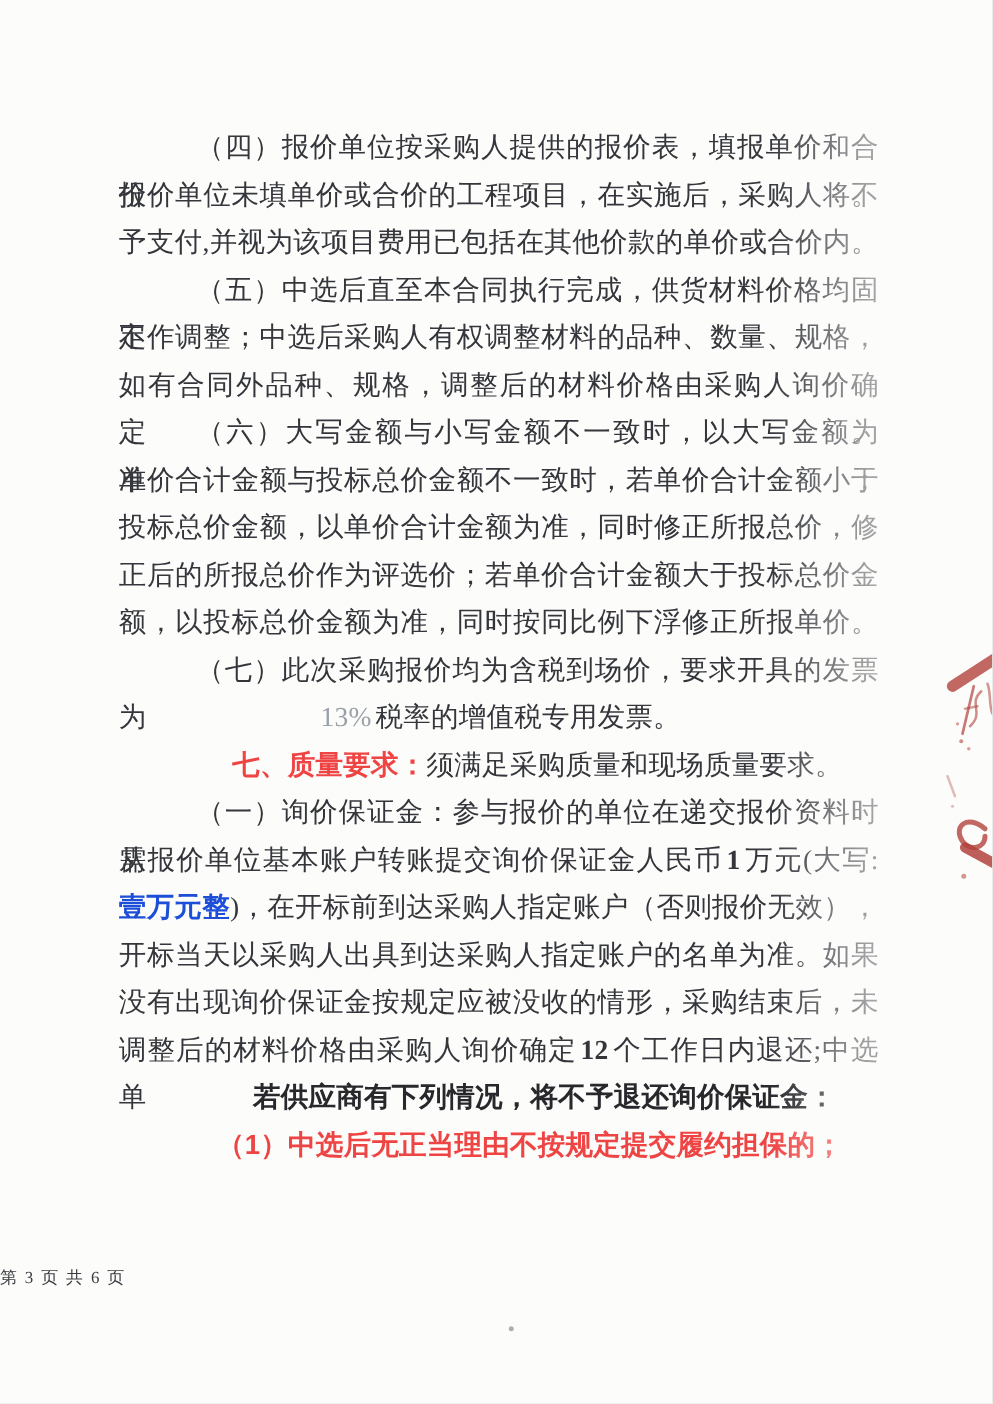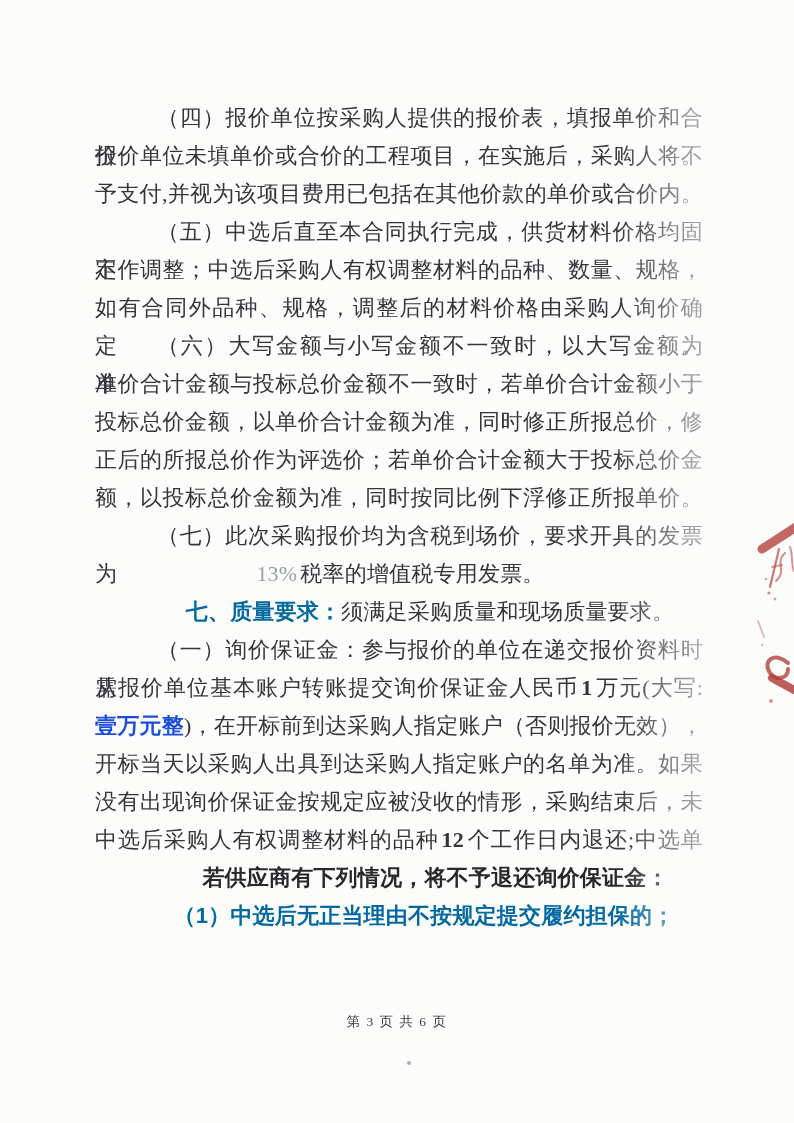--- a/index.html
+++ b/index.html
@@ -19,34 +19,34 @@
     height:38px;line-height:38px;
     font-size:22px;color:#34363c;
     letter-spacing:.2px;
     text-align:center;
     white-space:normal;
   }
   .j{text-align:justify;text-align-last:justify;text-justify:inter-character;}
   .ind{text-indent:62px;}
   .ind2{text-indent:73px;}
   .ind3{text-indent:50px;}
-  .hei{font-weight:700;color:#0369a1;font-family:"Liberation Sans","DejaVu Sans",sans-serif;}
+  .hei{font-weight:700;color:#ef4444;font-family:"Liberation Sans","DejaVu Sans",sans-serif;}
   .kai{font-weight:600;color:#27272c;}
   .boldc{font-weight:700;color:#1d4ed8;}
   .num{font-family:"Liberation Serif","DejaVu Serif",serif;padding:0 3px;}
   .bold{font-weight:700;}
   .light{color:#9aa0a8;}
   .scan-fade{
     position:absolute;top:95px;left:615px;width:100px;height:905px;
     background:linear-gradient(to right,rgba(252,252,250,0),rgba(252,252,250,.55) 80%);
     pointer-events:none;
   }
   .footer{
     position:absolute;top:1013px;left:0;width:100%;
-    text-align:center;font-size:13.5px;color:#3a3c42;letter-spacing:1.5px;
+    text-align:left;font-size:13.5px;color:#3a3c42;letter-spacing:1.5px;
     font-family:"Liberation Serif","DejaVu Serif",serif;
   }
   .stamp{
     position:absolute;top:515px;right:0;width:42px;height:195px;
     color:#b2423d;
   }
   .speck{
     position:absolute;left:407px;top:1061px;width:4px;height:4px;border-radius:50%;
     background:rgba(80,80,85,.45);
   }
@@ -69,21 +69,21 @@
       <div class="line j"><span>正后的所报总价作为评选价；若单价合计金额大于投标总价金</span></div>
       <div class="line j"><span>额，以投标总价金额为准，同时按同比例下浮修正所报单价。</span></div>
       <div class="line j ind"><span>（七）此次采购报价均为含税到场价，要求开具的发票为</span></div>
       <div class="line"><span class="num light">13%</span><span>税率的增值税专用发票。</span></div>
       <div class="line ind"><span class="hei">七、质量要求：</span><span>须满足采购质量和现场质量要求。</span></div>
       <div class="line j ind"><span>（一）询价保证金：参与报价的单位在递交报价资料时需</span></div>
       <div class="line j"><span>从报价单位基本账户转账提交询价保证金人民币</span><span class="num bold">1</span><span>万元(大写:</span></div>
       <div class="line j"><span class="boldc">壹万元整</span><span>)，在开标前到达采购人指定账户（否则报价无效），</span></div>
       <div class="line j"><span>开标当天以采购人出具到达采购人指定账户的名单为准。如果</span></div>
       <div class="line j"><span>没有出现询价保证金按规定应被没收的情形，采购结束后，未</span></div>
-      <div class="line j"><span>中选后采购人有权调整材料的品种</span><span class="num bold">12</span><span>个工作日内退还;中选单</span></div>
+      <div class="line j"><span>调整后的材料价格由采购人询价确定</span><span class="num bold">12</span><span>个工作日内退还;中选单</span></div>
       <div class="line ind2"><span class="kai">若供应商有下列情况，将不予退还询价保证金：</span></div>
       <div class="line ind3"><span class="hei">（1）中选后无正当理由不按规定提交履约担保的；</span></div>
     </div>
 
   <div class="scan-fade"></div>
 
   <svg class="stamp" viewBox="0 0 42 195" xmlns="http://www.w3.org/2000/svg">
     <g stroke="currentColor" fill="none" stroke-linecap="round">
       <path d="M 10 34 L 44 12" stroke-width="9" opacity="0.8"></path>
       <path d="M 27 34 L 18 72" stroke-width="2.2" opacity="0.7"></path>

